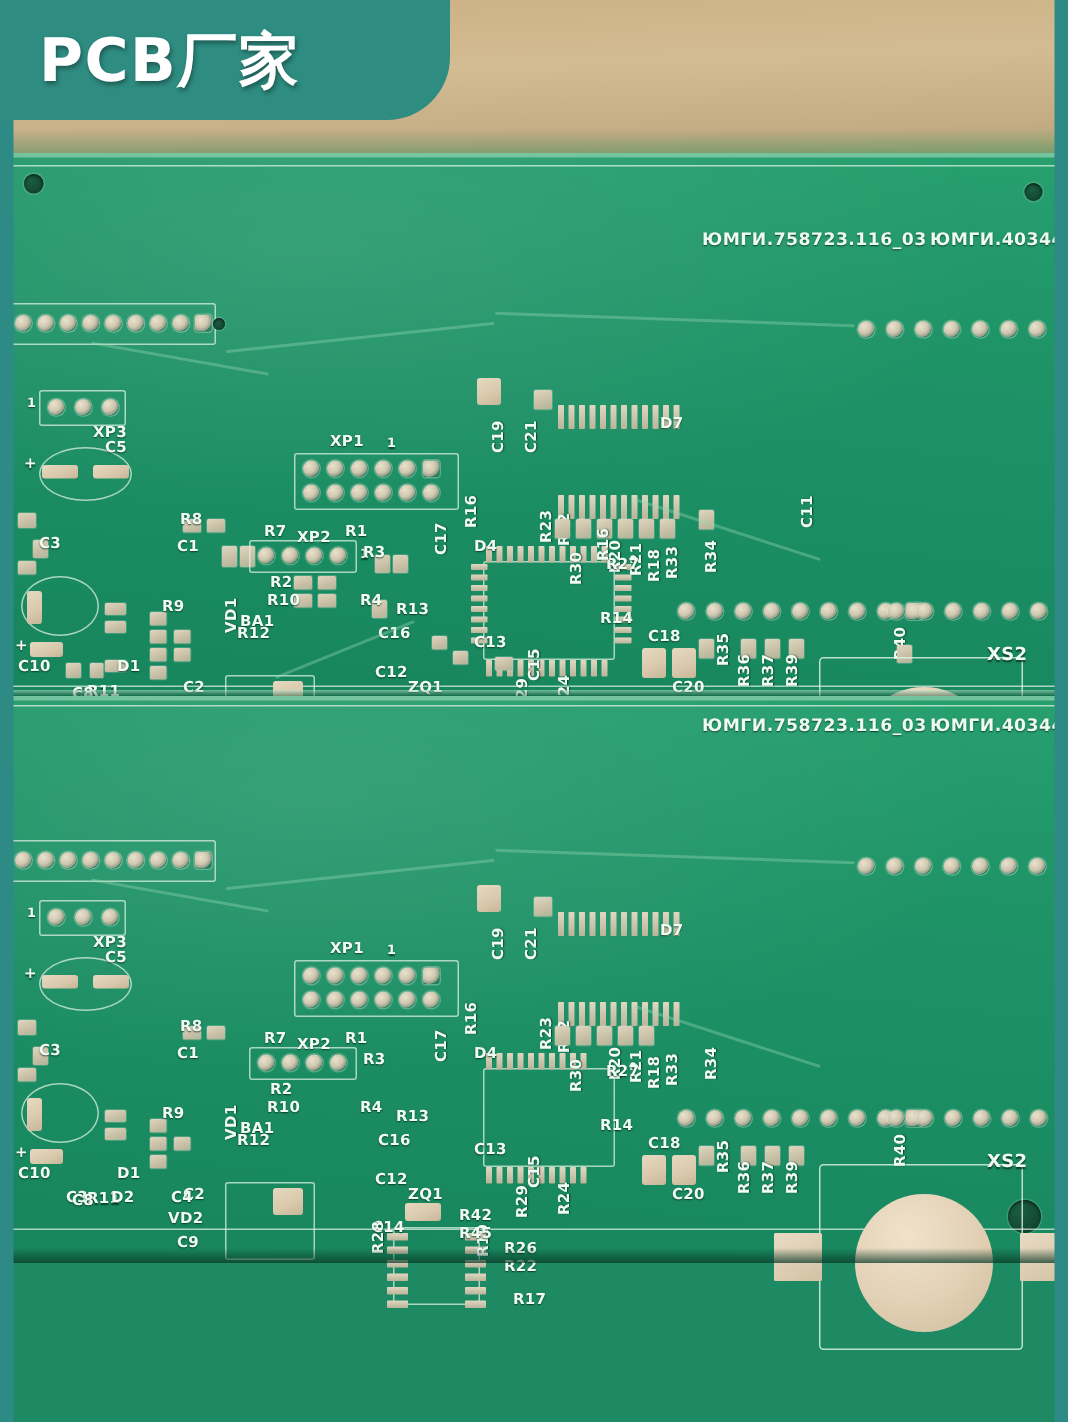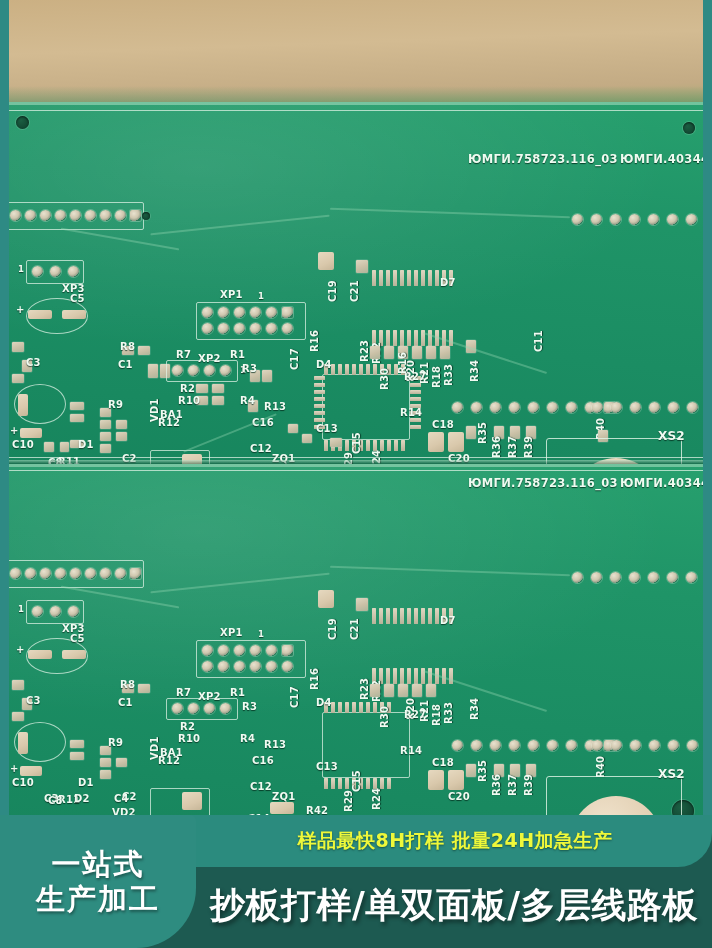--- a/index.html
+++ b/index.html
@@ -870,31 +870,18 @@
       <div class="trace" style="left:420px; top:226px; width:130px; height:2px; transform:rotate(18deg);"></div>
     </div>
 
     <div class="pcb-seam"></div>
     <div class="pcb-bot-dark"></div>
 
     <div class="strip-left"></div>
     <div class="strip-right"></div>
   </div>
 
-
-  <div id="bottom-wrap">
-    <div id="bottom-dark"></div>
-
-    <div id="yellow-band">
-      <span class="ytxt">样品最快8H打样  批量24H加急生产</span>
-    </div>
-
-    <div id="tagline">
-      <span class="ttxt">抄板打样/单双面板/多层线路板</span>
-    </div>
-
-    <div id="left-badge">
-      <span class="ltxt">一站式</span>
-      <span class="ltxt">生产加工</span>
-    </div>
+  <div id="top-banner">
+    <span class="btxt">PCB厂家</span>
   </div>
 
+
 </div>
 
 </body></html>

